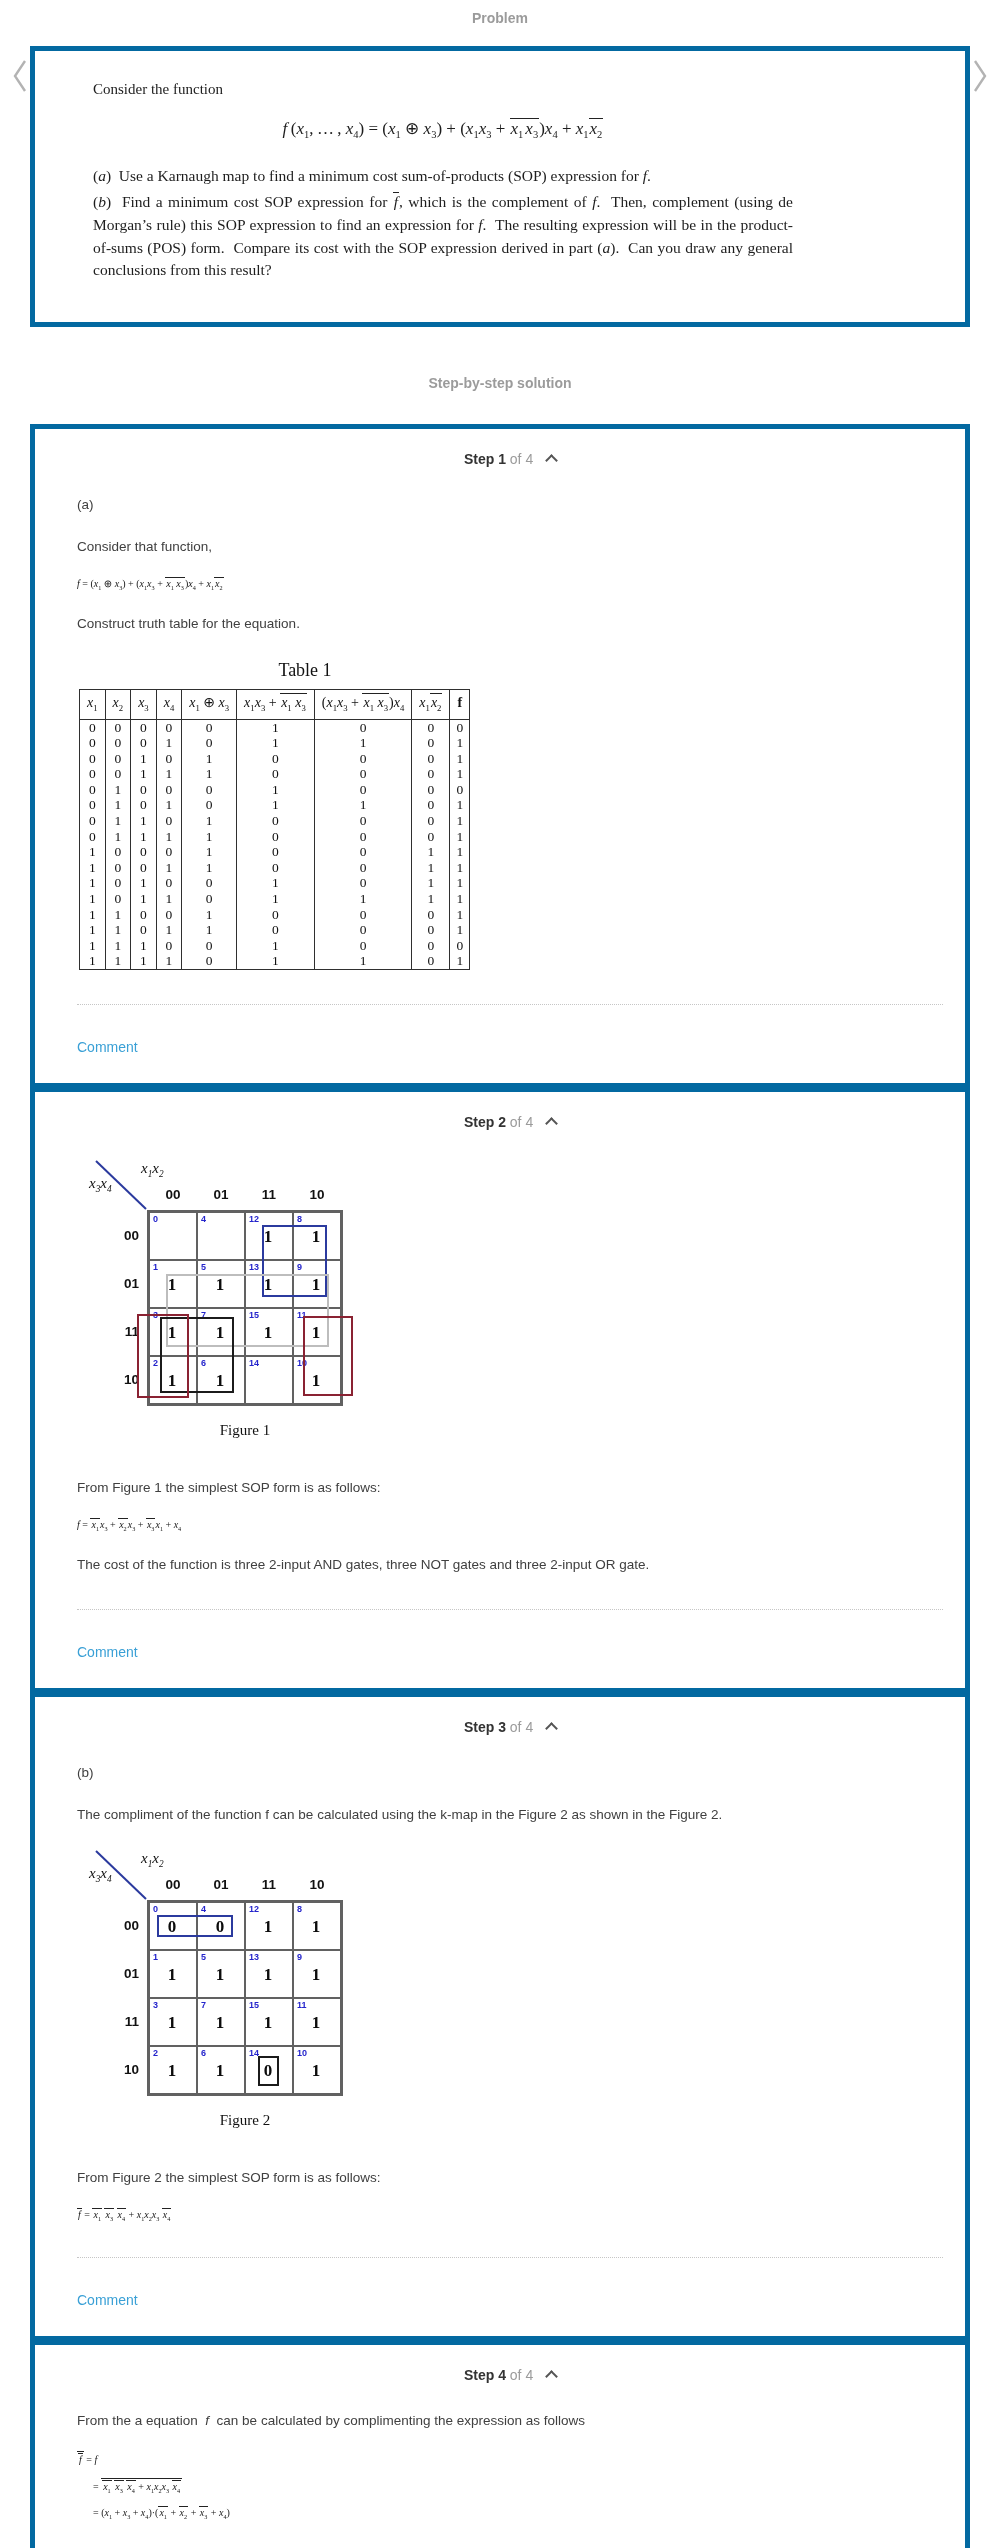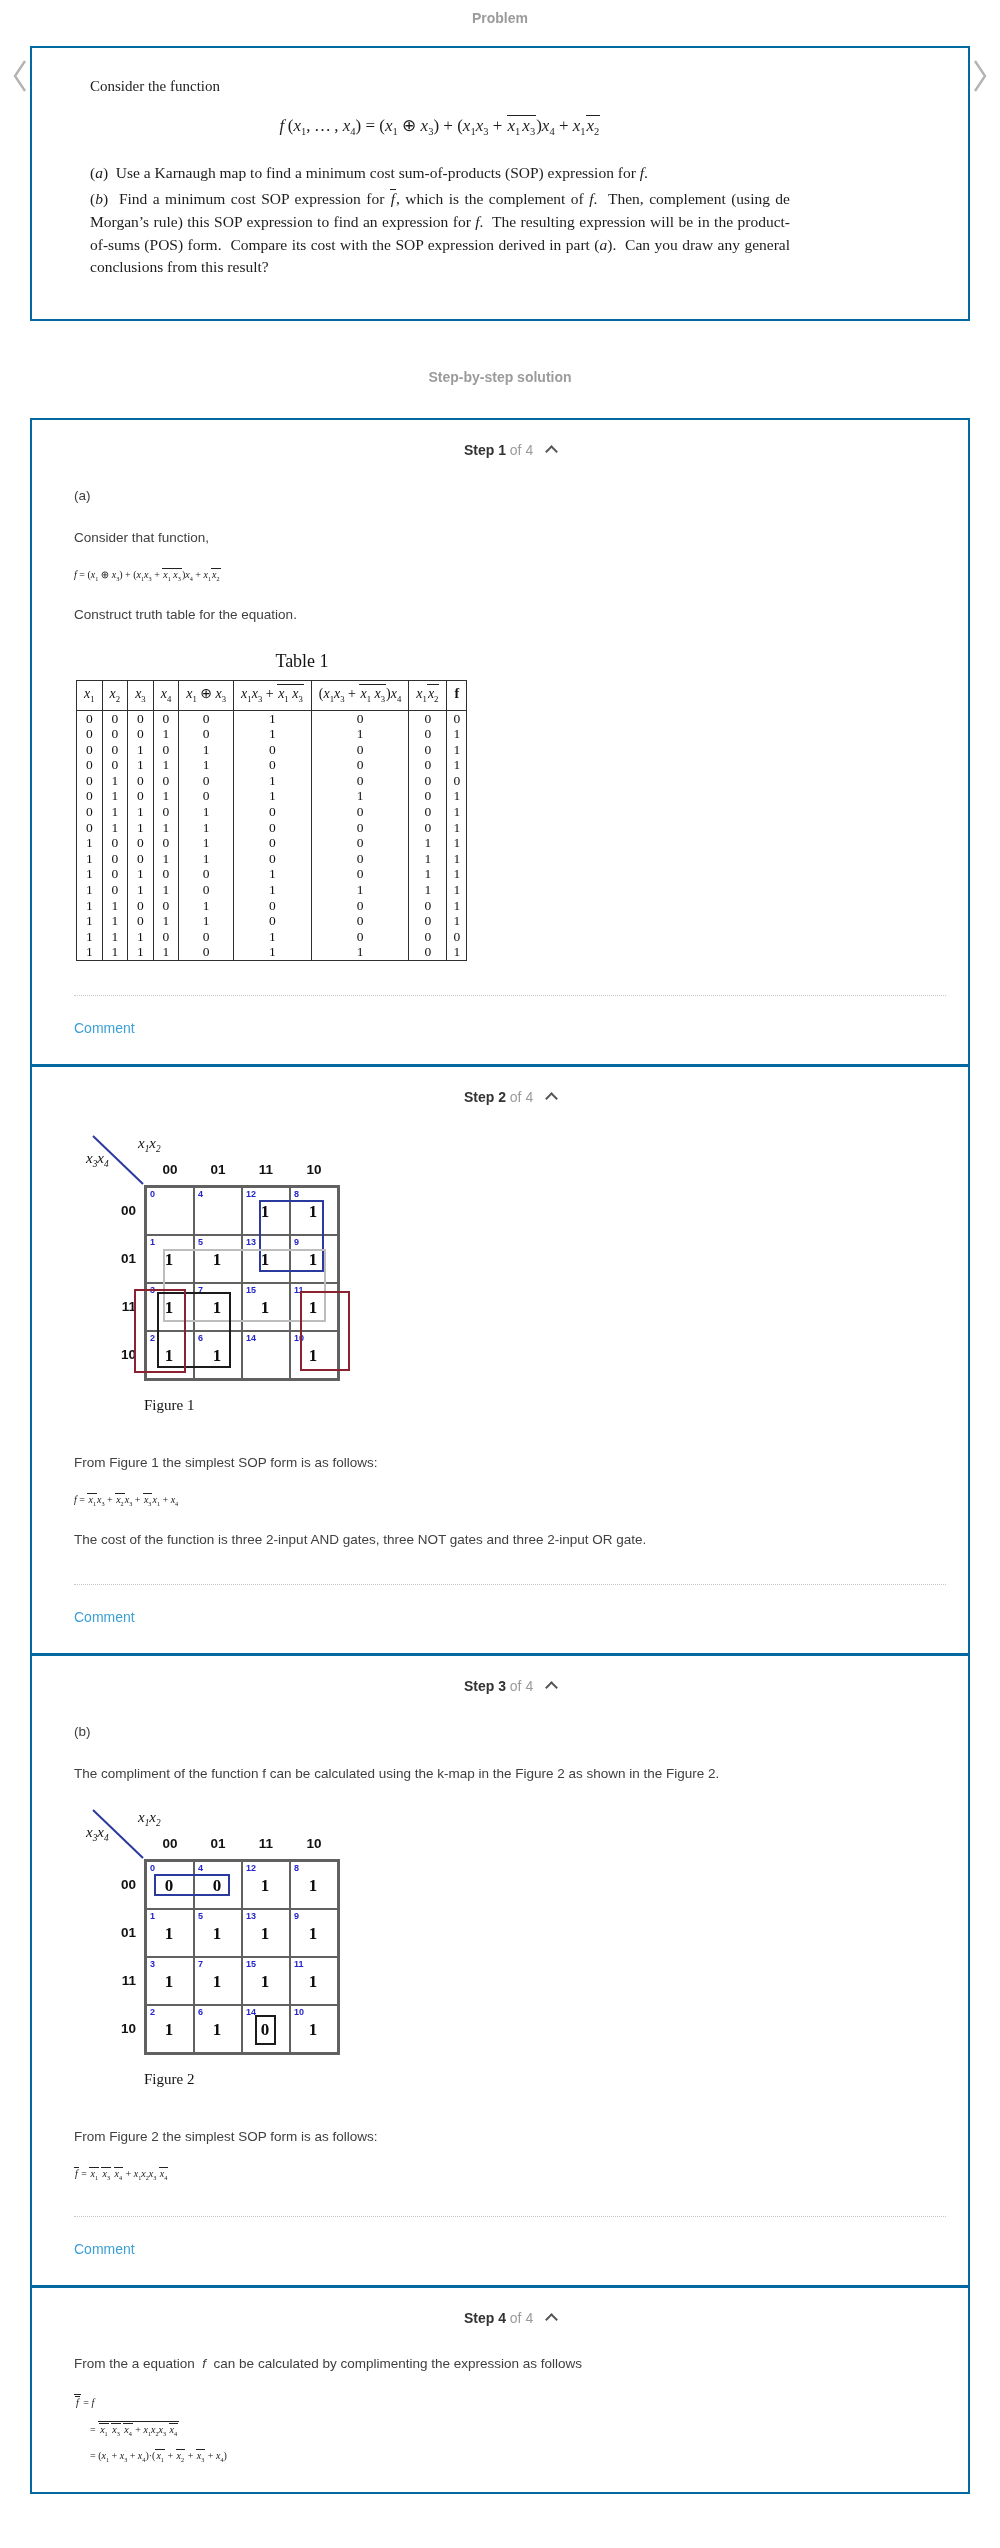--- a/index.html
+++ b/index.html
@@ -20,21 +20,21 @@
   }
   .solution-head { margin-top: 44px; padding-bottom: 0; }
 
   .nav-chev { position: absolute; cursor: pointer; }
   .nav-prev { left: 9px; top: 58px; }
   .nav-next { right: 9px; top: 58px; }
 
   .card {
     margin: 0 30px;
     background: #fff;
-    border: 2px solid #0369a1;
+    border: 5px solid #0369a1;
   }
   .problem-card {
     margin-top: 10px;
     padding: 30px 40px 40px 58px;
     font-family: "Liberation Serif", serif;
     color: #1d1d1d;
   }
   .problem-card .content { max-width: 700px; }
   .p-intro { font-size: 15px; }
   .p-formula { text-align: center; font-size: 17px; margin: 20px 0 24px; }
@@ -72,24 +72,24 @@
   .km-diag { position: absolute; left: 0; top: 0; }
   .km-labtop { position: absolute; left: 52px; top: 0; font-family: "Liberation Serif", serif; font-style: italic; font-size: 15px; color: #111; }
   .km-lableft { position: absolute; left: 0px; top: 15px; font-family: "Liberation Serif", serif; font-style: italic; font-size: 15px; color: #111; }
   .km-collab { position: absolute; top: 27px; width: 48px; text-align: center; font-weight: bold; font-size: 13.5px; color: #111; }
   .km-rowlab { position: absolute; left: 16px; width: 34px; height: 48px; line-height: 48px; text-align: right; font-weight: bold; font-size: 13.5px; color: #111; }
   .km-grid { position: absolute; border: 2px solid #616161; display: grid; grid-template-columns: repeat(4, 1fr); grid-template-rows: repeat(4, 1fr); background: #fff; }
   .km-cell { border: 1px solid #616161; position: relative; }
   .km-idx { position: absolute; top: 1px; left: 3px; font: bold 9px "Liberation Sans", sans-serif; color: #2424cc; }
   .km-val { position: absolute; top: 50%; left: 48%; transform: translate(-50%, -46%); font: bold 17px "Liberation Serif", serif; color: #0c0c0c; }
   .km-group { position: absolute; border: 2px solid; }
-  .km-caption { position: absolute; font-family: "Liberation Serif", serif; font-size: 15px; color: #111; }
+  .km-caption { position: absolute; text-align: center; font-family: "Liberation Serif", serif; font-size: 15px; color: #111; }
 
   .divider { border-top: 1px dotted #c6c6c6; margin-top: 34px; }
-  .comment { display: inline-block; margin-top: 24px; color: #3aa0d6; font-size: 14px; text-decoration: none; cursor: pointer; }
+  .comment { display: inline-block; margin-top: 34px; color: #3aa0d6; font-size: 14px; text-decoration: none; cursor: pointer; }
 </style>
 </head>
 <body>
 
 <div class="page">
 
   <div class="section-head">Problem</div>
 
   <svg class="nav-chev nav-prev" width="22" height="36" viewBox="0 0 22 36">
       <polyline points="16,3 6,18 16,33" fill="none" stroke="#b3b3b3" stroke-width="2.4"></polyline>

